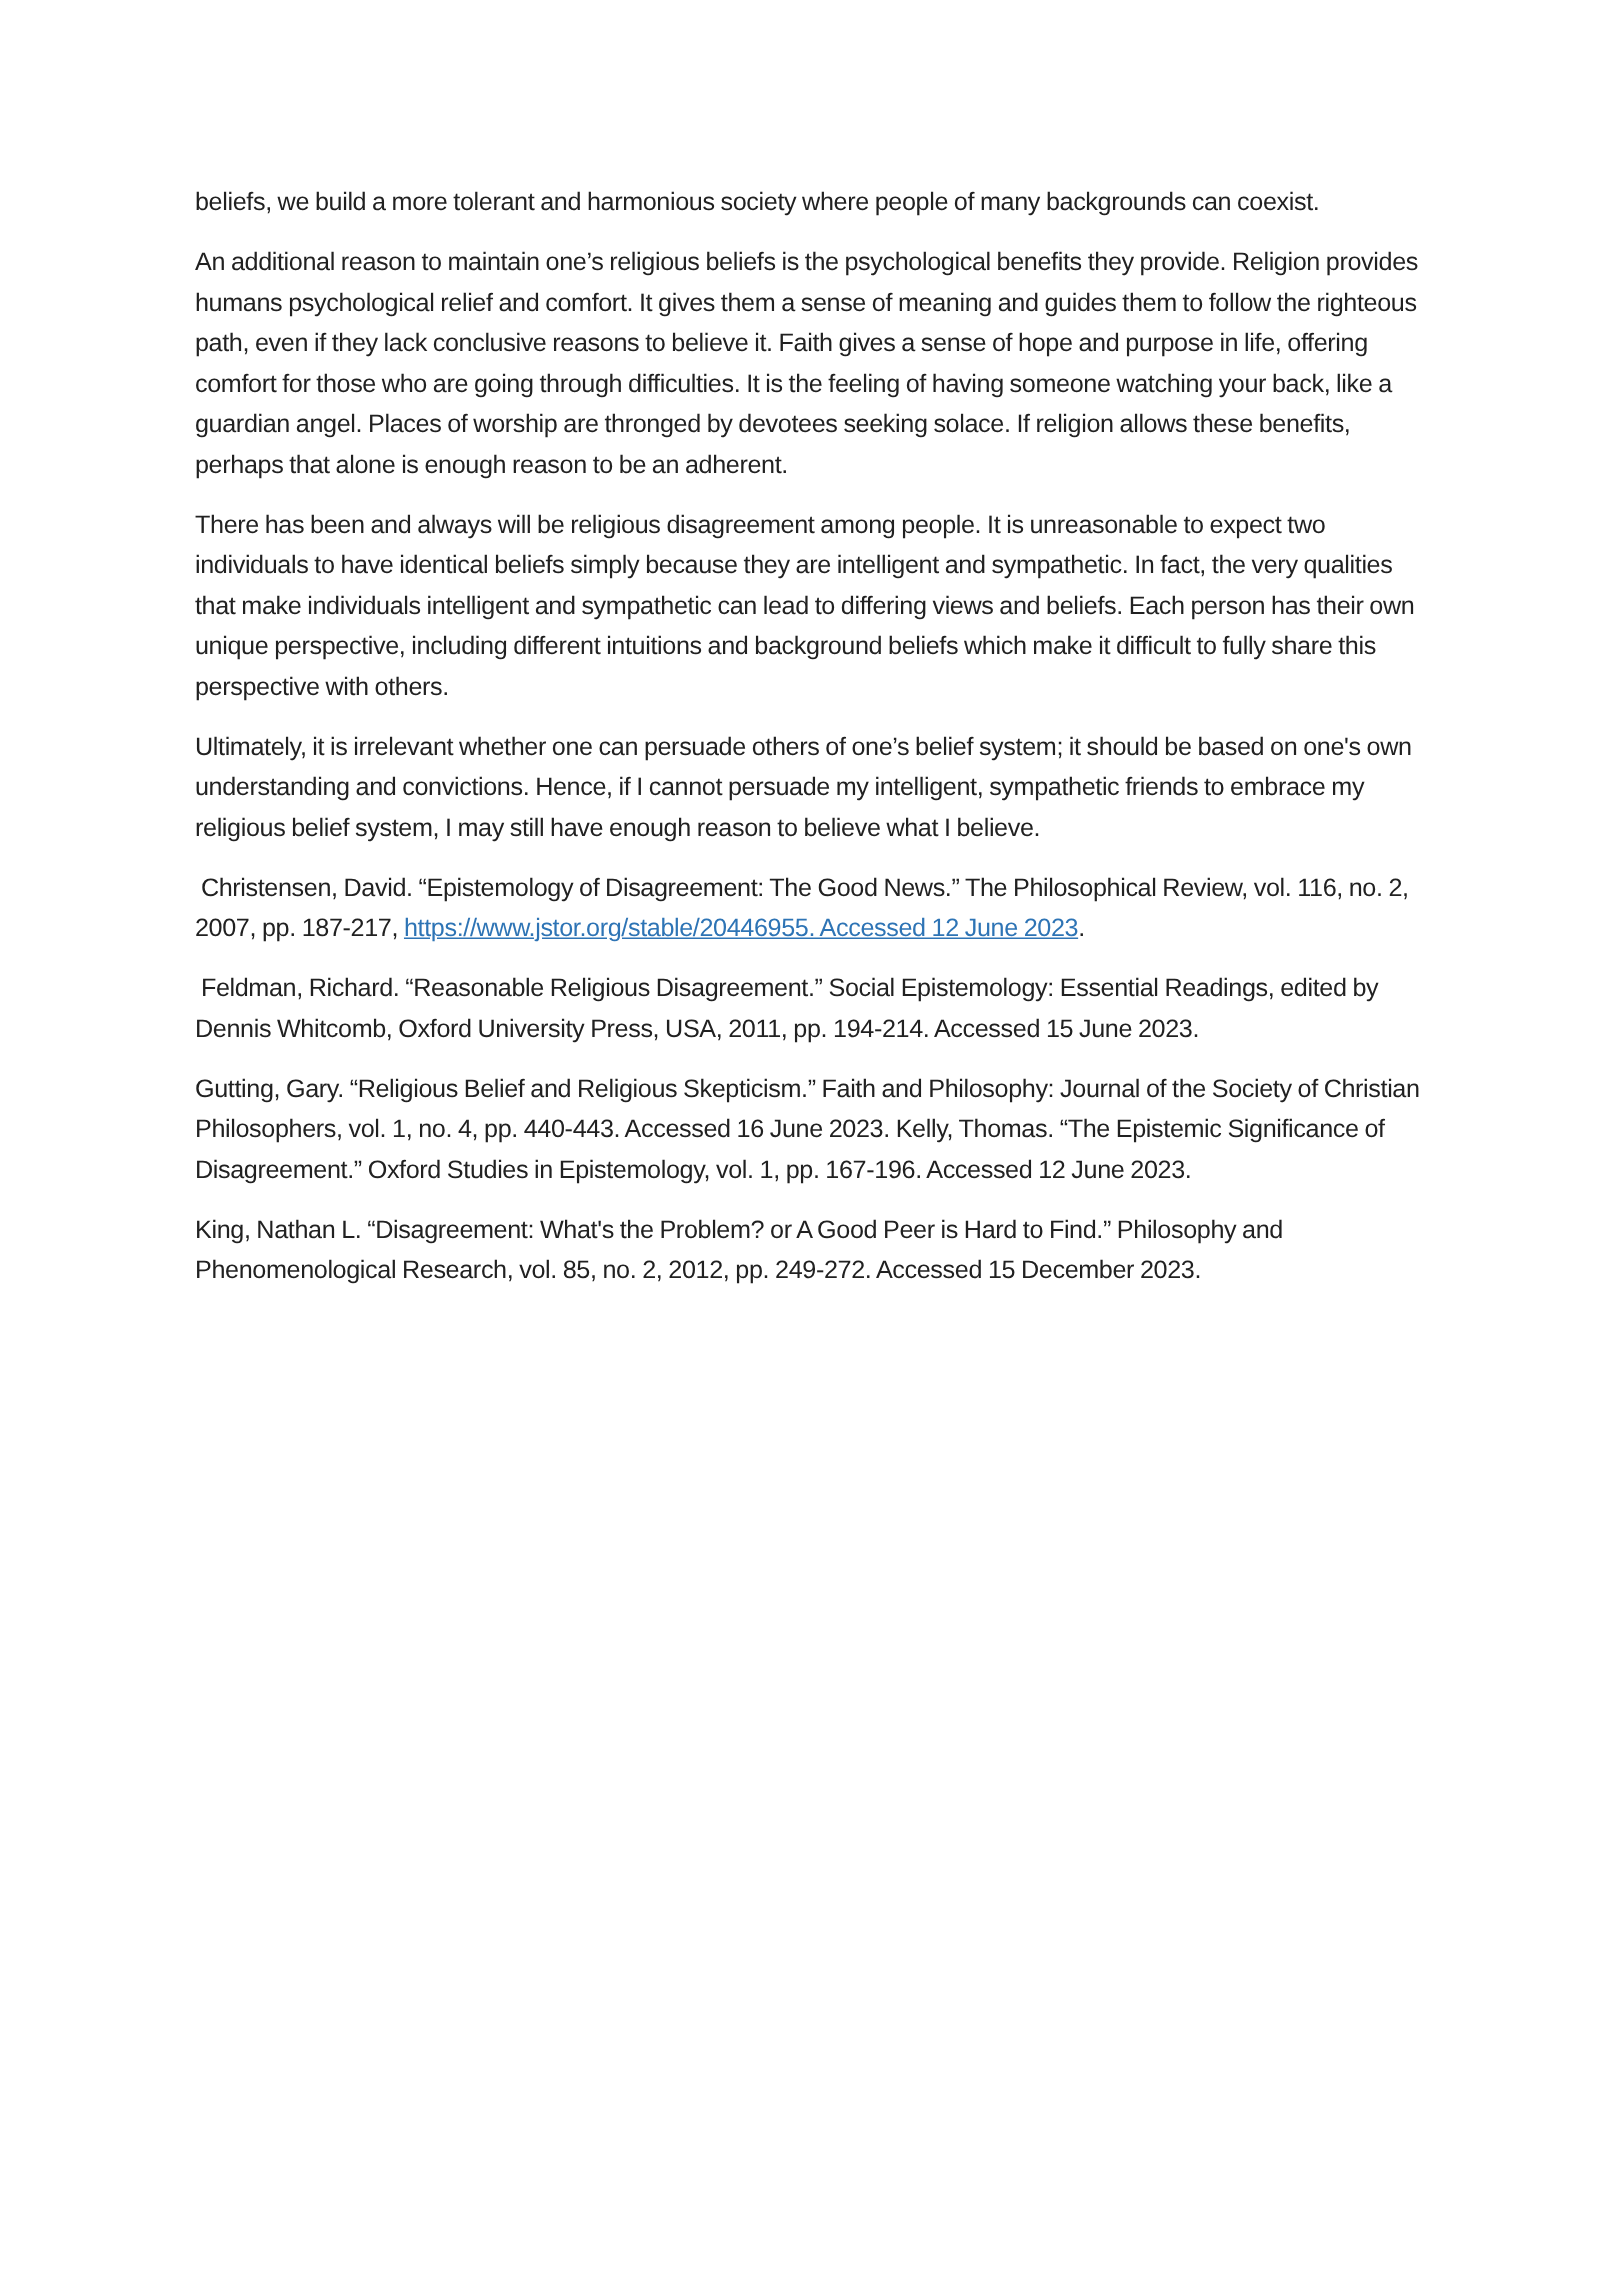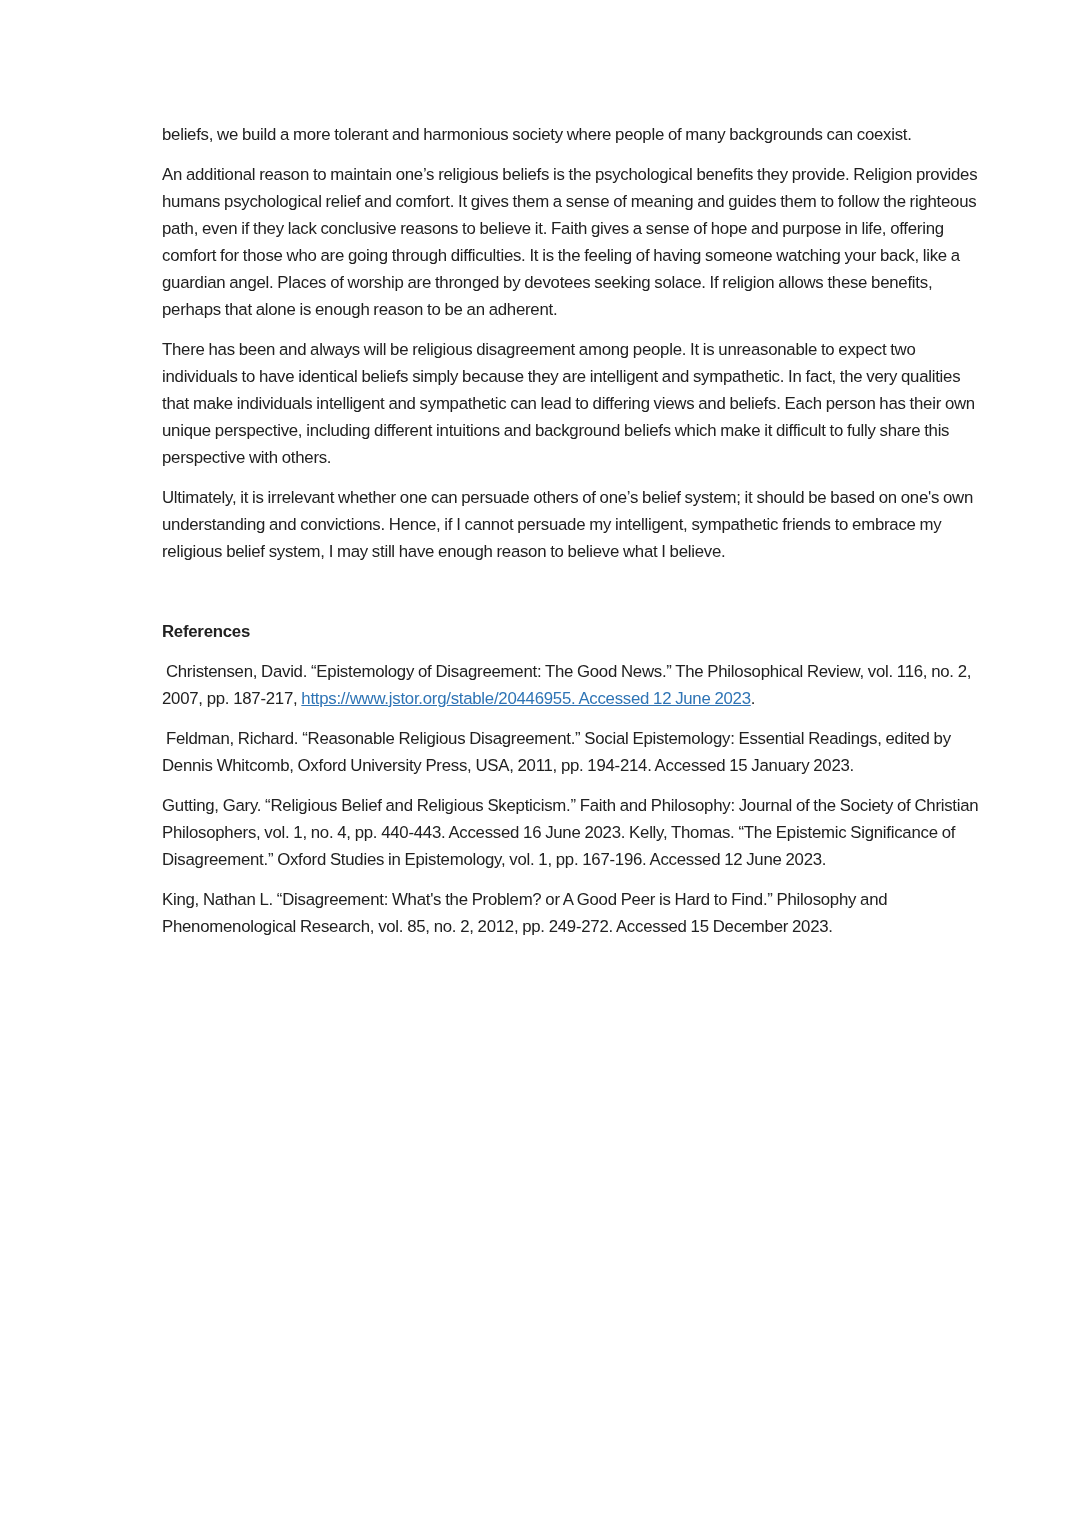--- a/index.html
+++ b/index.html
@@ -50,35 +50,34 @@
   }
   a.doclink {
     text-decoration: underline;
     cursor: pointer;
   }
 </style>
 </head>
 <body style="background: rgb(255, 255, 255);">
 
 <div class="page">
-  <div class="content" style="color: rgb(33, 33, 33); margin-left: 32px;">
+  <div class="content" style="color: rgb(33, 33, 33);">
 
     <p class="body-para">beliefs, we build a more tolerant and harmonious society where people of many backgrounds can coexist.</p>
 
     <p class="body-para">An additional reason to maintain one’s religious beliefs is the psychological benefits they provide. Religion provides humans psychological relief and comfort. It gives them a sense of meaning and guides them to follow the righteous path, even if they lack conclusive reasons to believe it. Faith gives a sense of hope and purpose in life, offering comfort for those who are going through difficulties. It is the feeling of having someone watching your back, like a guardian angel. Places of worship are thronged by devotees seeking solace. If religion allows these benefits, perhaps that alone is enough reason to be an adherent.</p>
 
     <p class="body-para">There has been and always will be religious disagreement among people. It is unreasonable to expect two individuals to have identical beliefs simply because they are intelligent and sympathetic. In fact, the very qualities that make individuals intelligent and sympathetic can lead to differing views and beliefs. Each person has their own unique perspective, including different intuitions and background beliefs which make it difficult to fully share this perspective with others.</p>
 
     <p class="body-para">Ultimately, it is irrelevant whether one can persuade others of one’s belief system; it should be based on one's own understanding and convictions. Hence, if I cannot persuade my intelligent, sympathetic friends to embrace my religious belief system, I may still have enough reason to believe what I believe.</p>
 
-    <h2 class="refs-heading">References</h2>
 
     <p class="ref-entry"><span> Christensen, David. “Epistemology of Disagreement: The Good News.” The Philosophical Review, vol. 116, no. 2, 2007, pp. 187-217, </span><a class="doclink" href="#" style="color: rgb(46, 116, 181);">https://www.jstor.org/stable/20446955. Accessed 12 June 2023</a><span>.</span></p>
 
-    <p class="ref-entry"> Feldman, Richard. “Reasonable Religious Disagreement.” Social Epistemology: Essential Readings, edited by Dennis Whitcomb, Oxford University Press, USA, 2011, pp. 194-214. Accessed 15 January 2023.</p>
+    <p class="ref-entry"> Feldman, Richard. “Reasonable Religious Disagreement.” Social Epistemology: Essential Readings, edited by Dennis Whitcomb, Oxford University Press, USA, 2011, pp. 194-214. Accessed 15 June 2023.</p>
 
     <p class="ref-entry">Gutting, Gary. “Religious Belief and Religious Skepticism.” Faith and Philosophy: Journal of the Society of Christian Philosophers, vol. 1, no. 4, pp. 440-443. Accessed 16 June 2023. Kelly, Thomas. “The Epistemic Significance of Disagreement.” Oxford Studies in Epistemology, vol. 1, pp. 167-196. Accessed 12 June 2023.</p>
 
     <p class="ref-entry">King, Nathan L. “Disagreement: What's the Problem? or A Good Peer is Hard to Find.” Philosophy and Phenomenological Research, vol. 85, no. 2, 2012, pp. 249-272. Accessed 15 December 2023.</p>
 
 
   </div>
 </div>
 
 </body></html>

